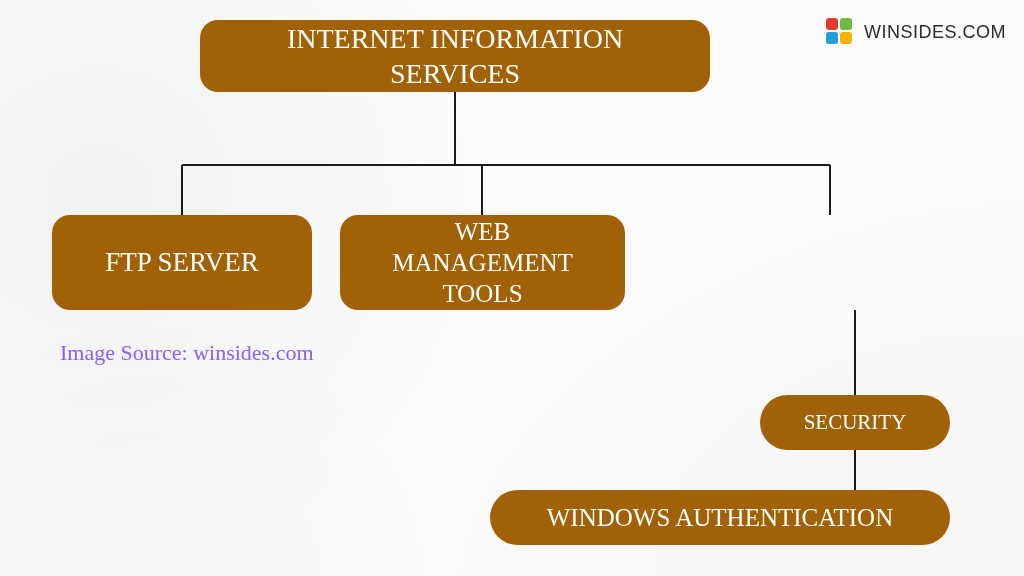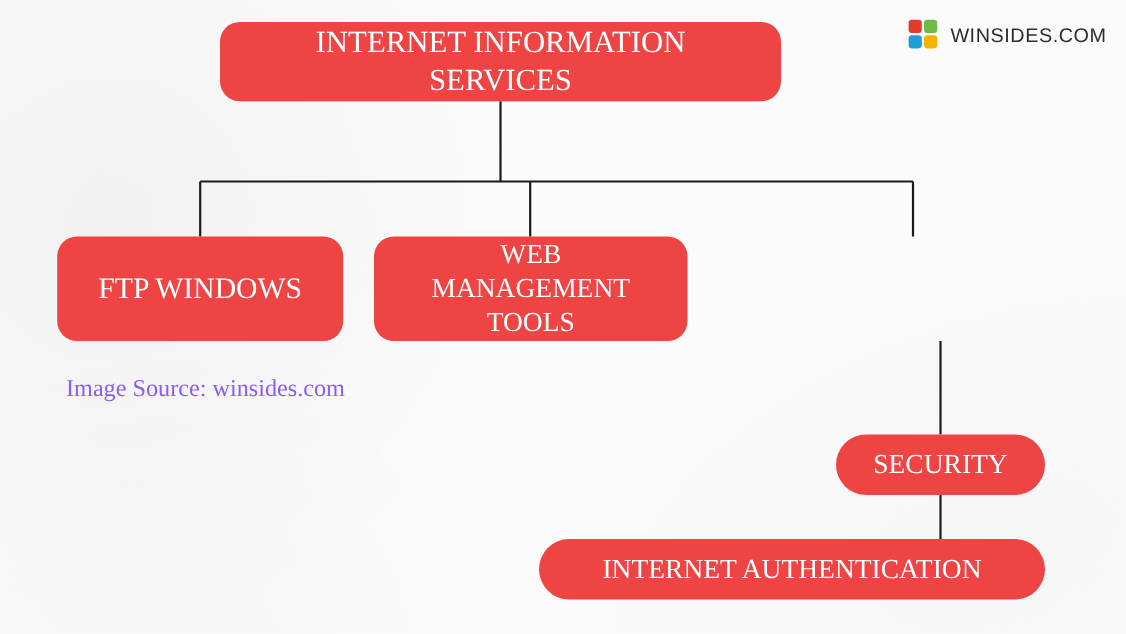--- a/index.html
+++ b/index.html
@@ -23,36 +23,36 @@
   .bg2 { width: 1200px; height: 700px; left: 300px; top: 150px; transform: rotate(-20deg); opacity:0.5;}
   .bg3 { width: 700px; height: 700px; left: -200px; top: 250px; transform: rotate(5deg); opacity:0.6;}
 
   .canvas {
     position: relative;
     width: 1024px;
     height: 576px;
   }
   .node {
     position: absolute;
-    background: #ef4444;
+    background: #a16207;
     color: #ffffff;
     border-radius: 18px;
     display: flex;
     align-items: center;
     justify-content: center;
     text-align: center;
     line-height: 1.25;
     box-sizing: border-box;
     padding: 10px 22px;
   }
   .node.root   { left: 200px; top: 20px;  width: 510px; height: 72px; font-size: 28px; }
   .node.ftp    { left: 52px;  top: 215px; width: 260px; height: 95px; font-size: 27px; }
   .node.wmt    { left: 340px; top: 215px; width: 285px; height: 95px; font-size: 25px; }
   .node.wws    { left: 700px; top: 215px; width: 260px; height: 95px; font-size: 25px; }
-  .node.sec    { left: 760px; top: 395px; width: 190px; height: 55px; font-size: 25px; border-radius: 28px; align-items: center;}
+  .node.sec    { left: 760px; top: 395px; width: 190px; height: 55px; font-size: 21px; border-radius: 28px; align-items: center;}
   .node.auth   { left: 490px; top: 490px; width: 460px; height: 55px; font-size: 25px; border-radius: 28px;}
 
   svg.connectors {
     position: absolute;
     left: 0; top: 0;
     width: 1024px; height: 576px;
     pointer-events: none;
   }
   svg.connectors line {
     stroke: #1b1b1b;
@@ -132,30 +132,30 @@
 
     <line x1="855" y1="310" x2="855" y2="395"></line>
 
     <line x1="855" y1="450" x2="855" y2="490"></line>
   </svg>
 
   <div class="node root">
     <span>INTERNET INFORMATION SERVICES</span>
   </div>
   <div class="node ftp">
-    <span>FTP WINDOWS</span>
+    <span>FTP SERVER</span>
   </div>
   <div class="node wmt">
     <span>WEB MANAGEMENT TOOLS</span>
   </div>
   <div class="node sec">
     <span>SECURITY</span>
   </div>
   <div class="node auth">
-    <span>INTERNET AUTHENTICATION</span>
+    <span>WINDOWS AUTHENTICATION</span>
   </div>
 
   <div class="source-credit">
     <div>Image Source: winsides.com</div>
   </div>
 
   <div class="brand">
     <span class="brand-logo">
       <span class="sq tl"></span>
         <span class="sq tr"></span>

